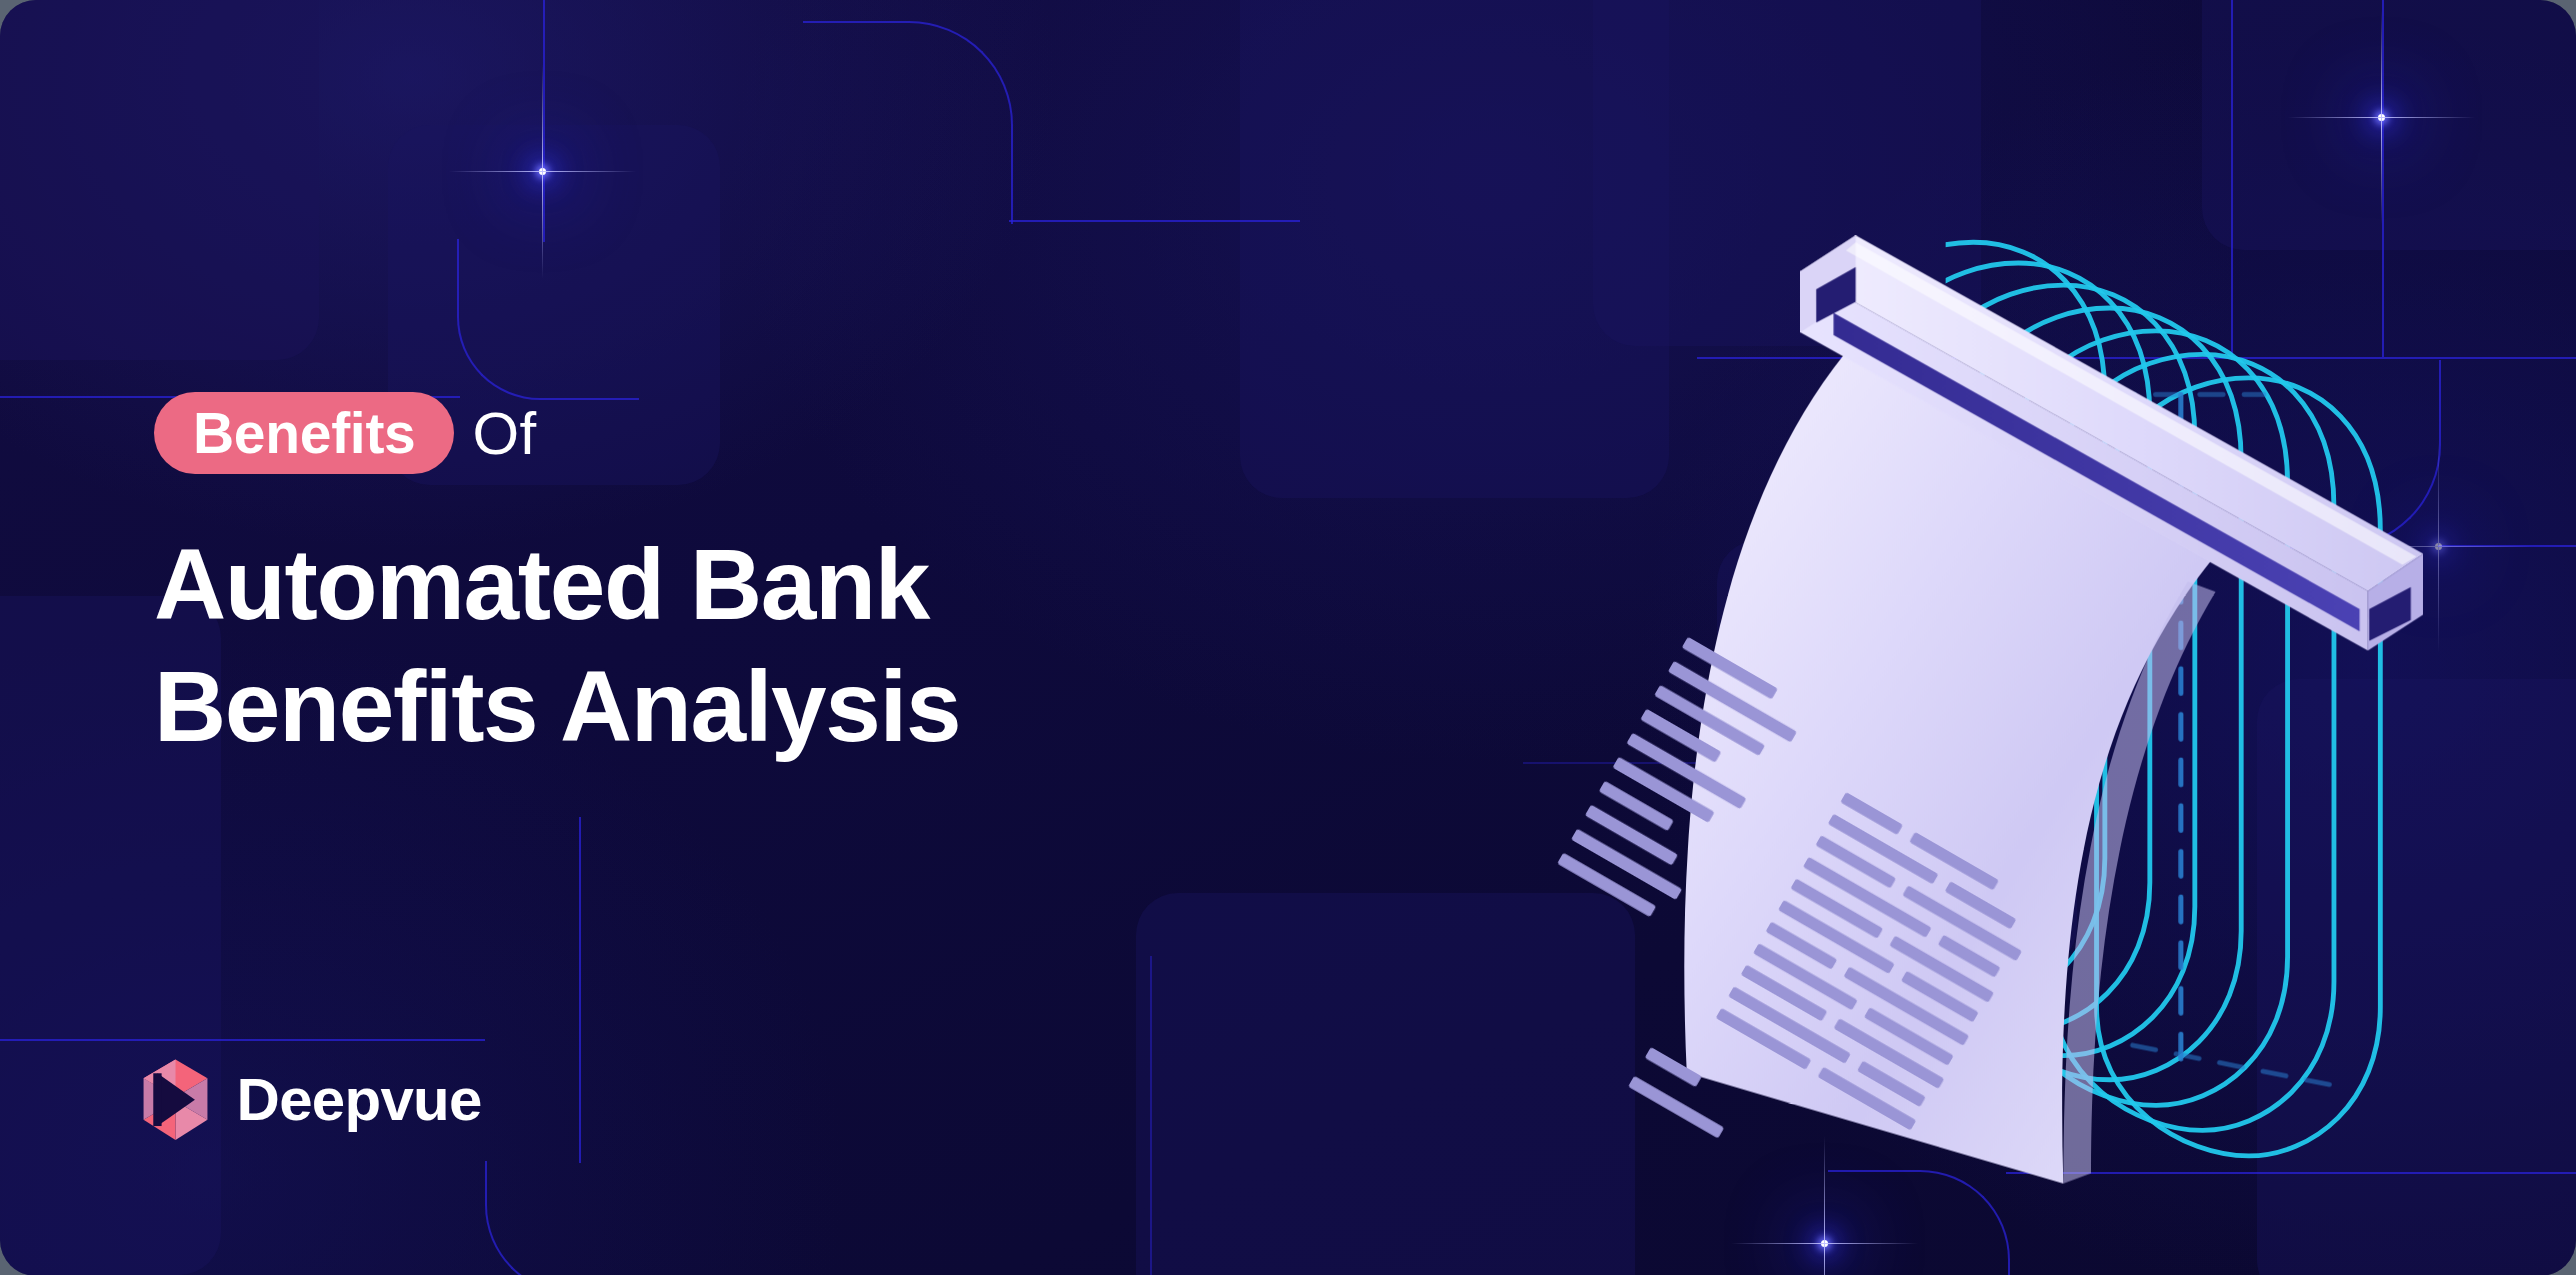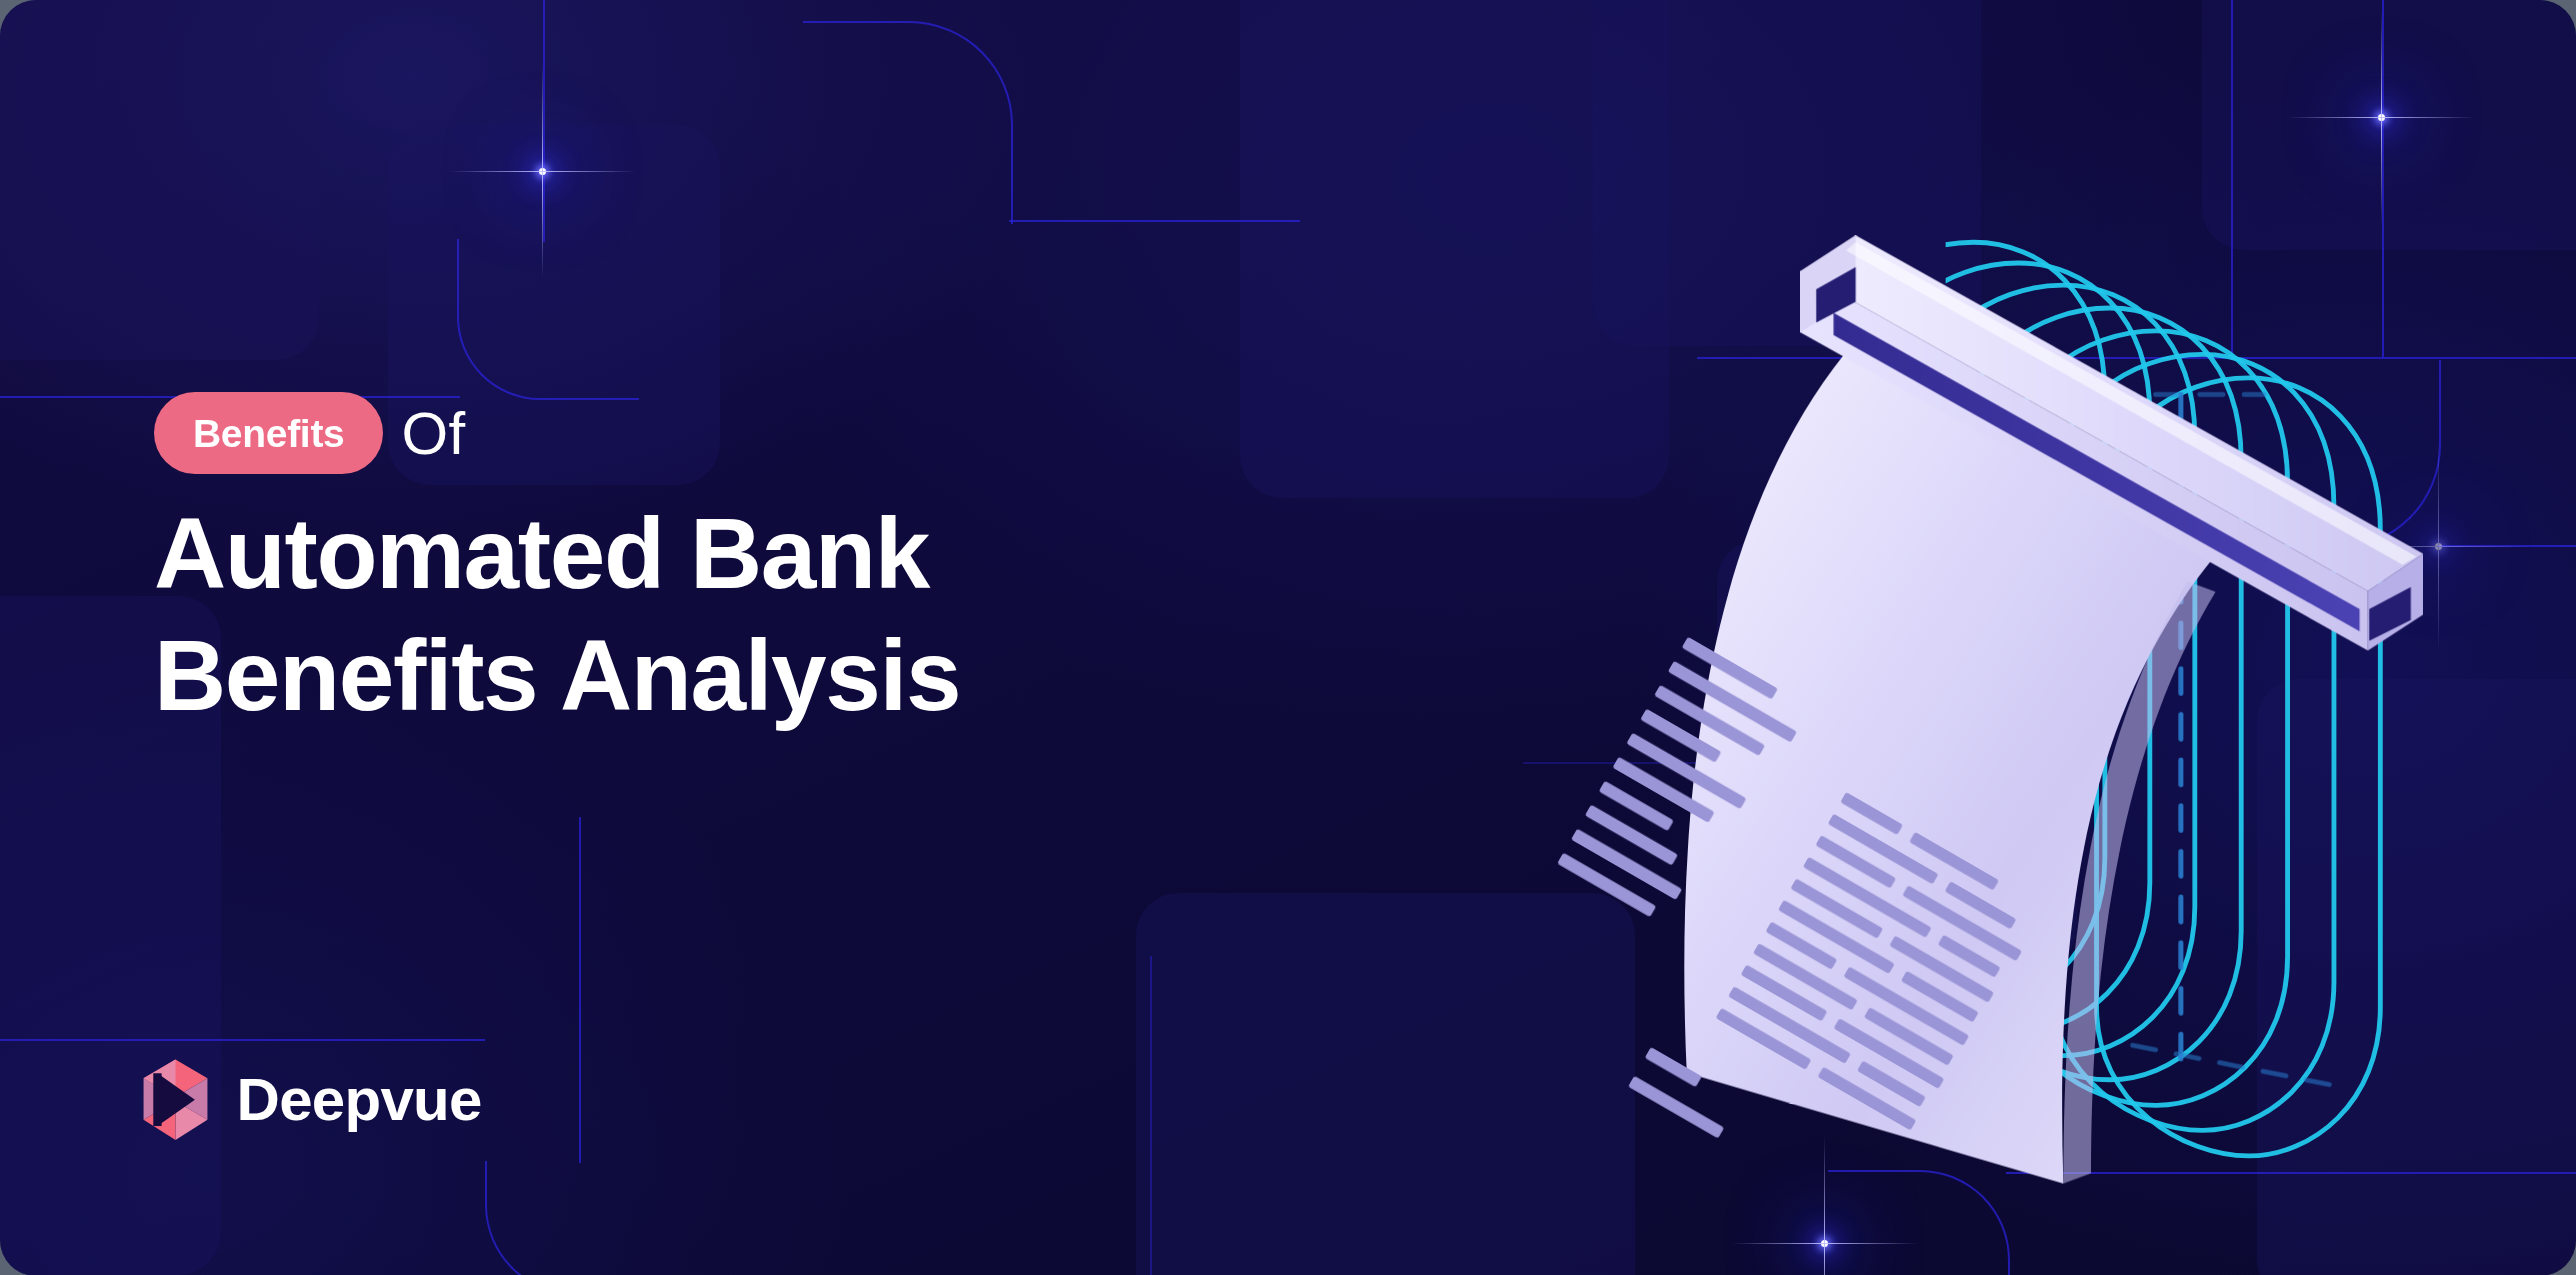--- a/index.html
+++ b/index.html
@@ -38,26 +38,26 @@
   .star::after{left:2.8px;top:-104px;width:1.4px;height:215px;
         background:linear-gradient(180deg,rgba(70,70,255,0),rgba(190,190,255,.95),rgba(70,70,255,0));}
 
   
   #textblock{position:absolute;left:154px;top:388px;width:1454px;}
   #eyebrow{display:flex;align-items:center;gap:18px;height:90px;}
   #badge{
     display:flex;align-items:center;justify-content:center;
     height:82px;padding:0 39px;border-radius:48px;
     background:#ec6a84;color:#ffffff;
-    font-size:39px;font-weight:700;letter-spacing:-0.3px;line-height:1;
+    font-size:57px;font-weight:700;letter-spacing:-0.3px;line-height:1;
   }
   #of{color:#ffffff;font-size:60px;font-weight:400;letter-spacing:0.3px;}
 
   #headline{
-    margin-top:14px;color:#ffffff;font-weight:800;
+    margin-top:45px;color:#ffffff;font-weight:800;
     font-size:100px;line-height:1.22;letter-spacing:-1.4px;
     max-width:1316px;
   }
   #headline .hl{display:block;white-space:nowrap;}
 
   
   #logo{position:absolute;left:138px;top:1058px;display:flex;align-items:center;gap:23.5px;}
   #logomark{width:75px;height:83px;flex:none;}
   #logotext{color:#ffffff;font-size:60px;font-weight:700;letter-spacing:-0.7px;line-height:1;}
 

